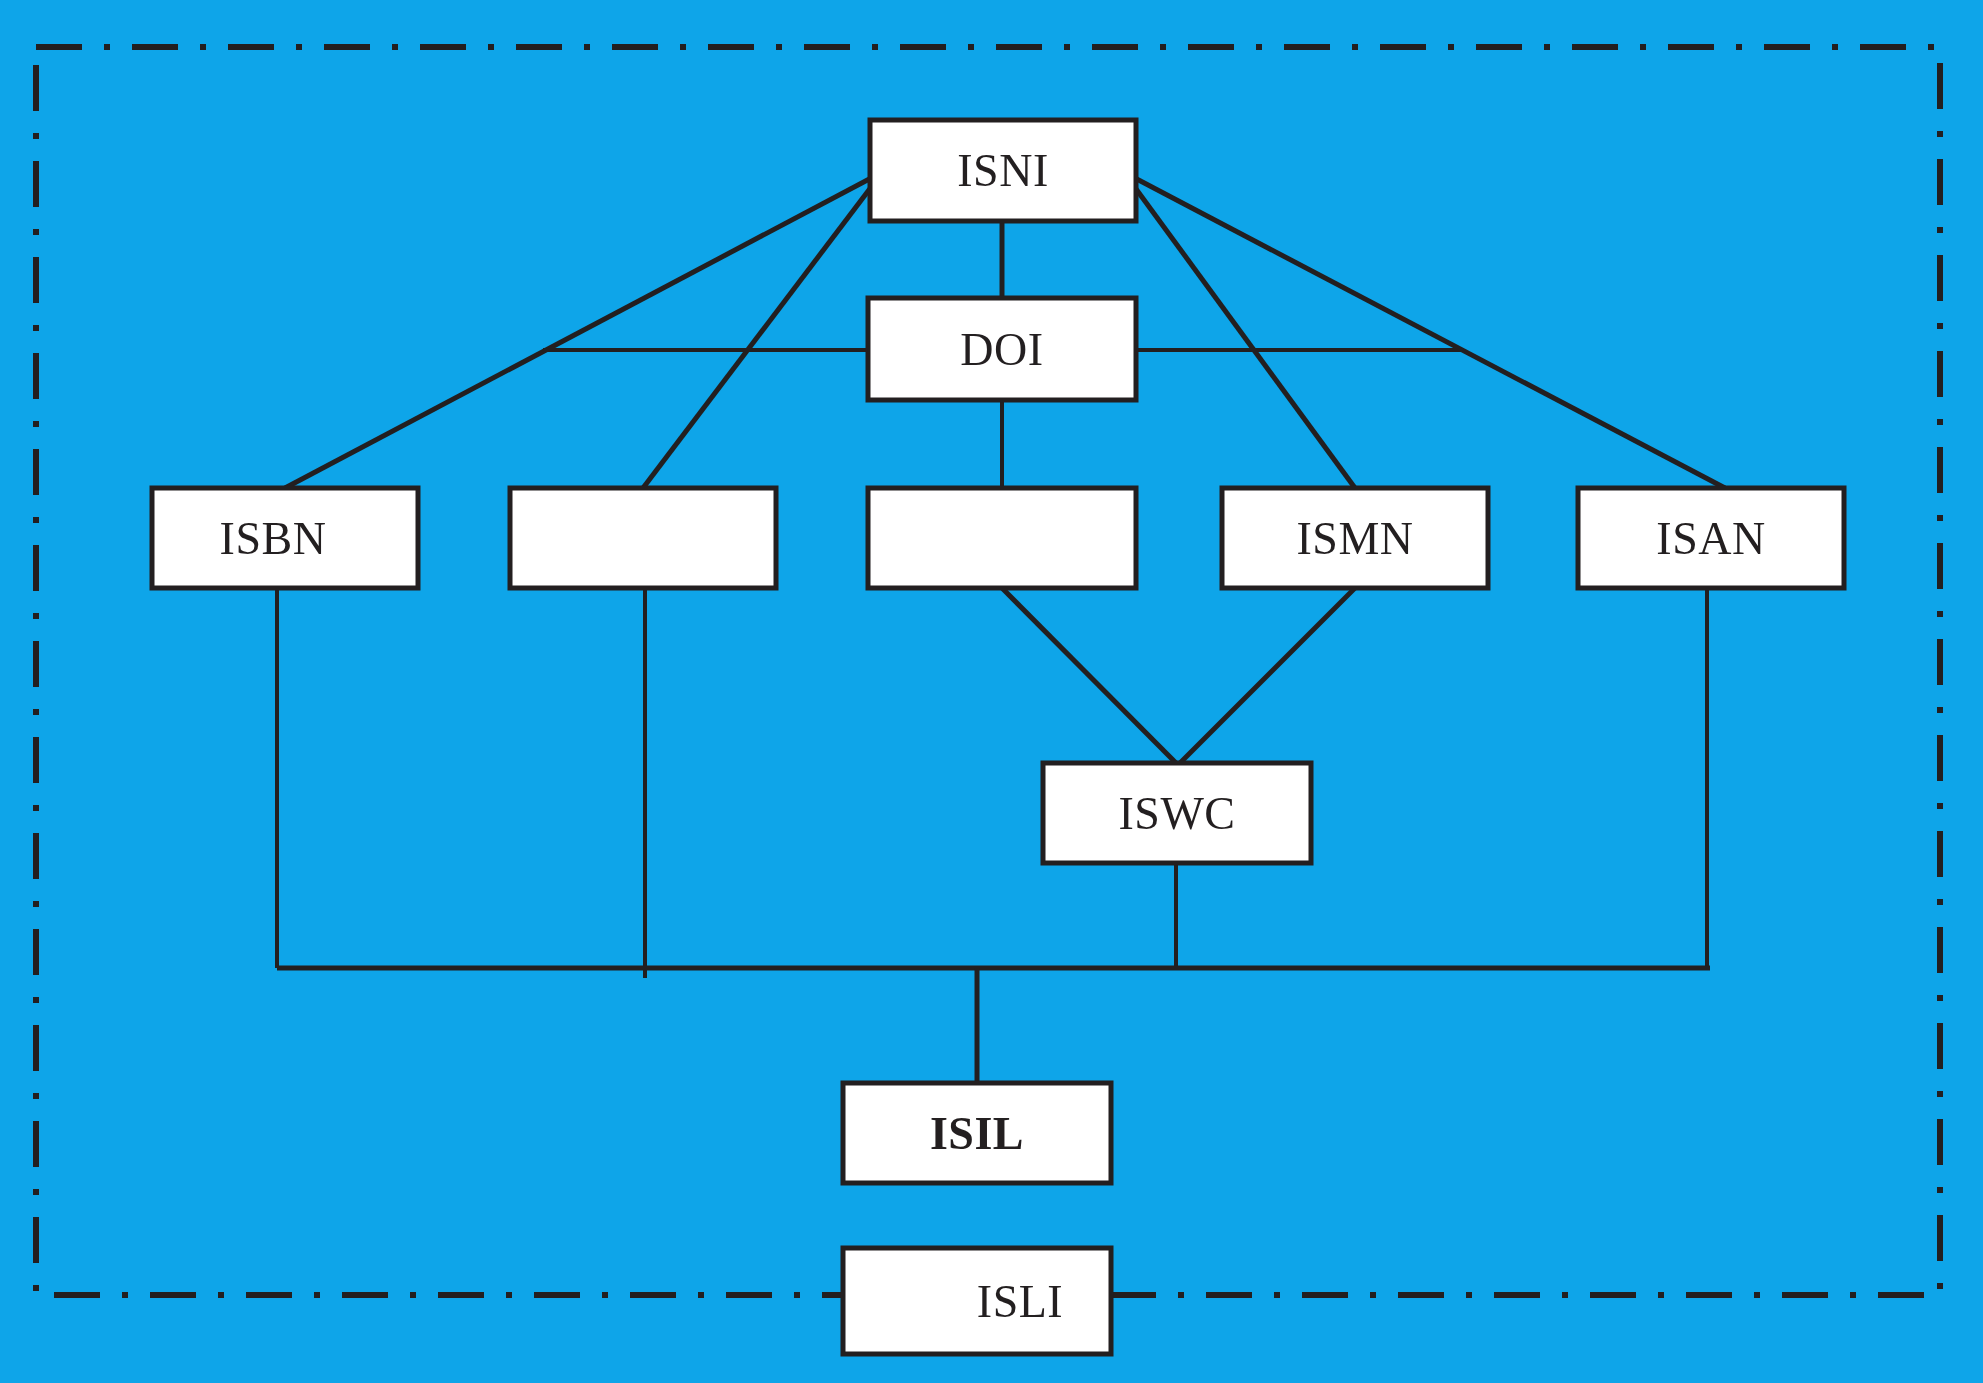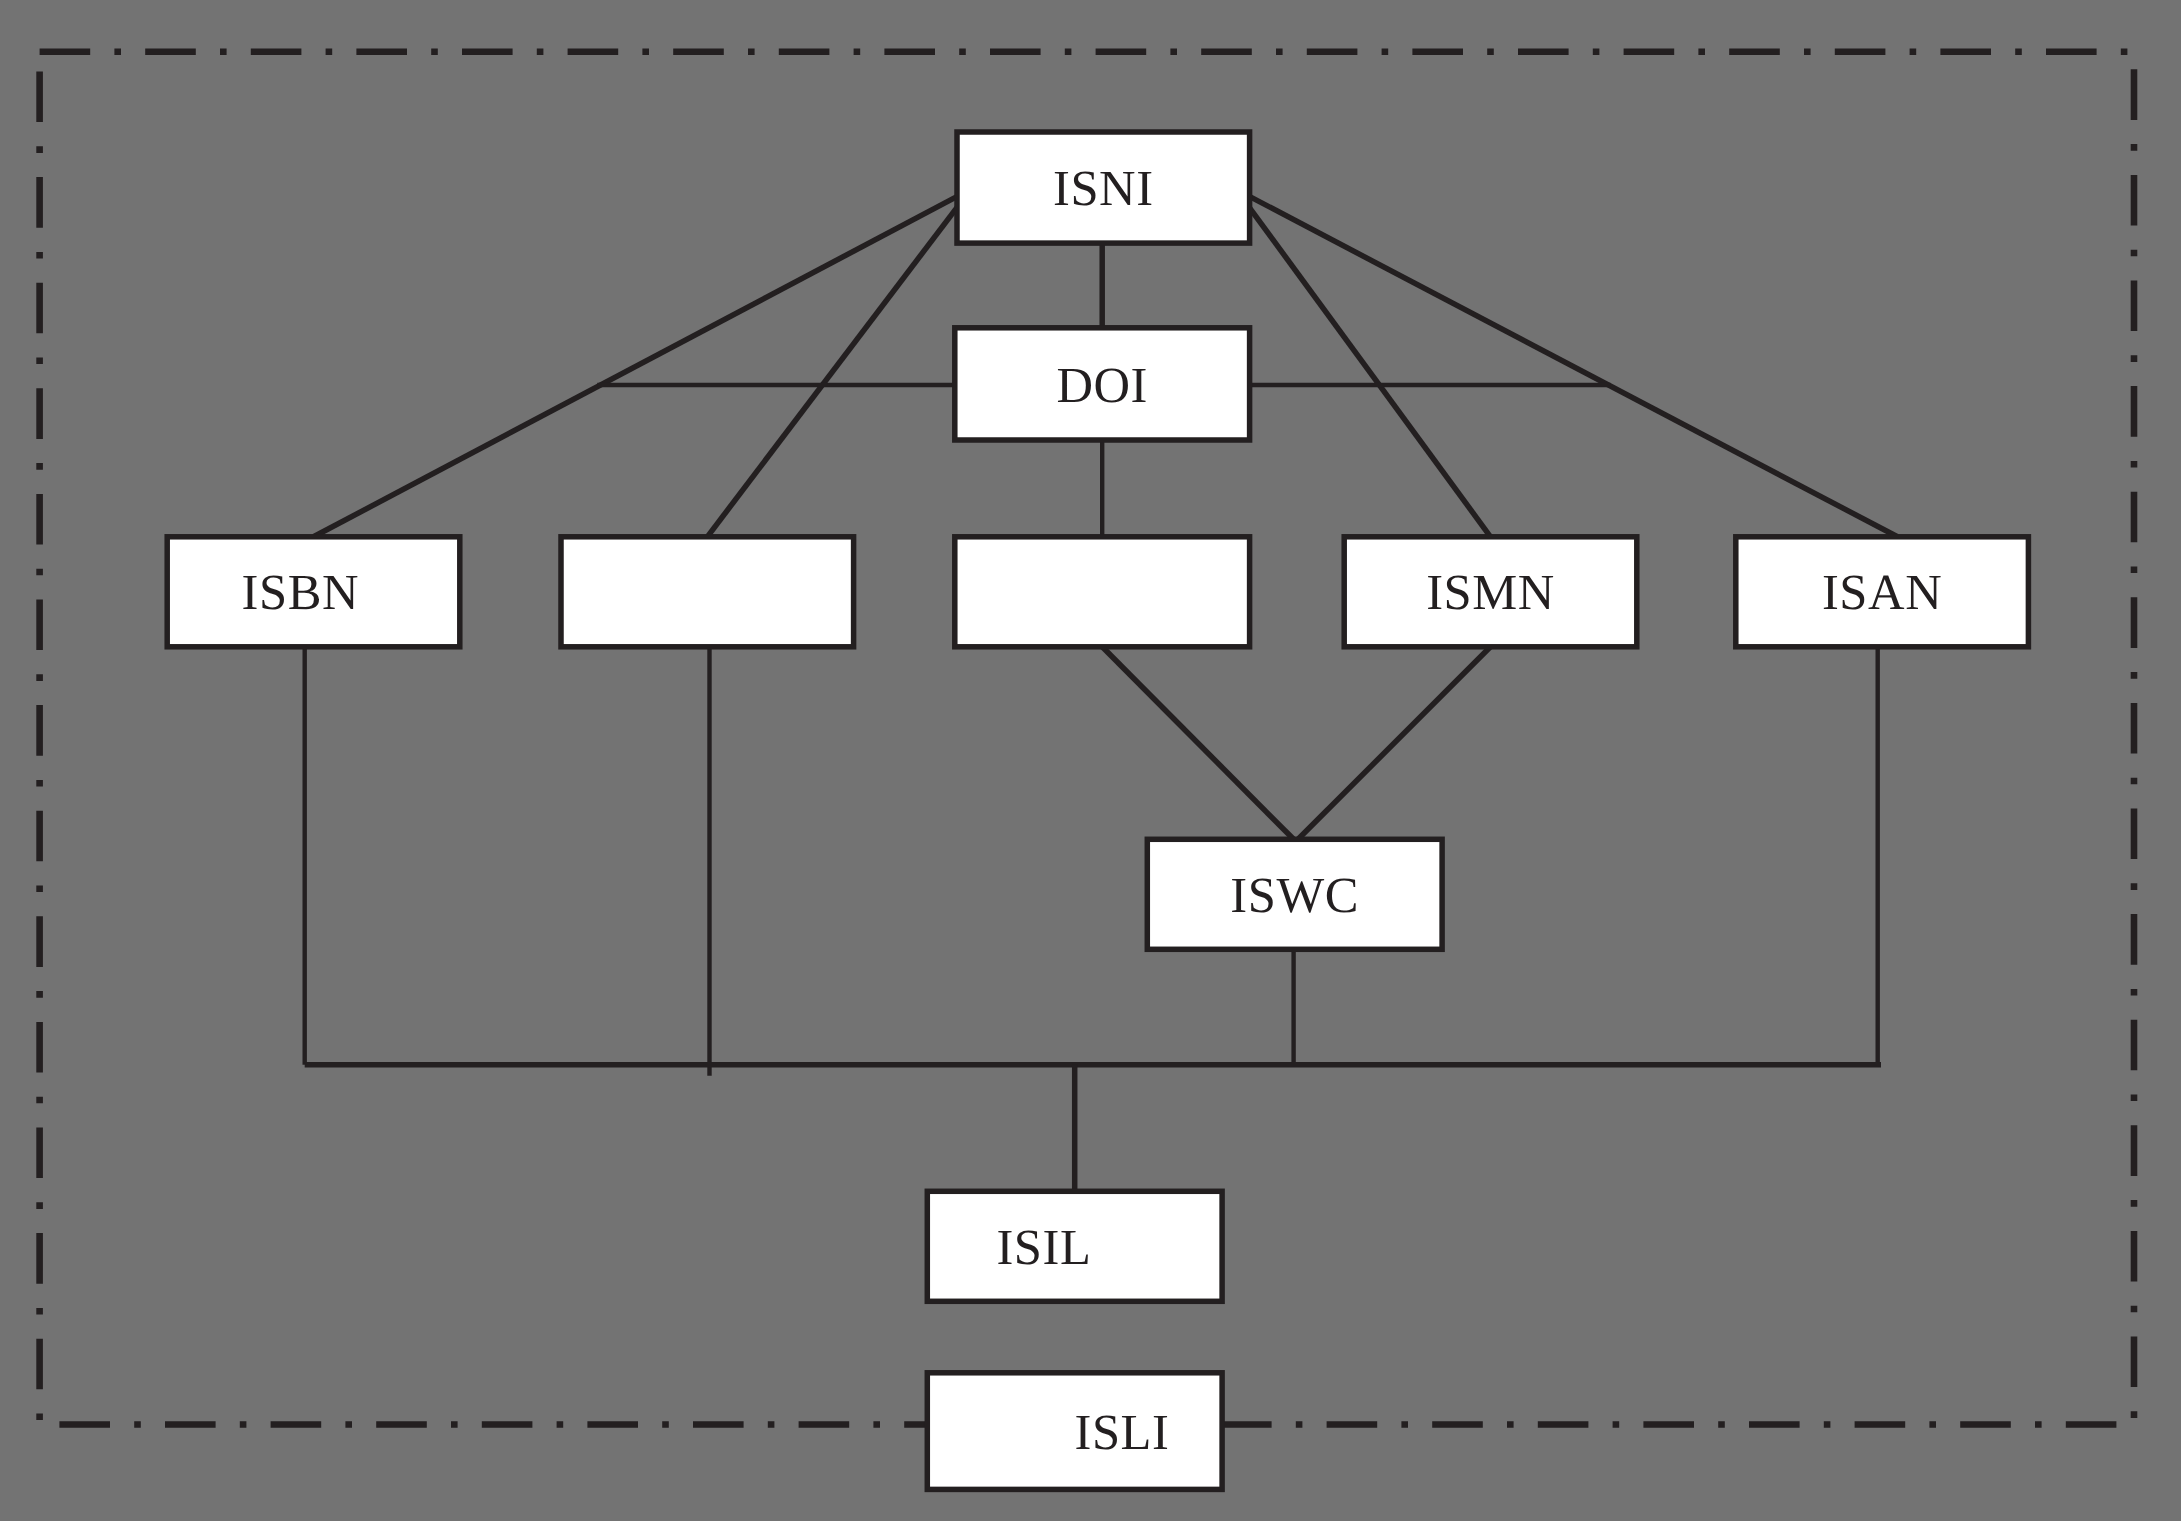--- a/index.html
+++ b/index.html
@@ -4,21 +4,21 @@
 <style>
   html, body {
     margin: 0;
     padding: 0;
     background: #ffffff;
   }
   #canvas {
     position: relative;
     width: 1983px;
     height: 1383px;
-    background: #737373;
+    background: #0ea5e9;
     overflow: hidden;
     font-family: "Liberation Serif", "DejaVu Serif", serif;
   }
   .diagram-svg {
     position: absolute;
     top: 0;
     left: 0;
     width: 1983px;
     height: 1383px;
   }
@@ -91,16 +91,16 @@
     </g>
 
   </svg>
 
   <div class="node-label" style="left:870px; top:120px; width:266px; height:101px;">ISNI</div>
   <div class="node-label" style="left:868px; top:298px; width:268px; height:102px;text-align:right;">DOI</div>
   <div class="node-label" style="left:140px; top:488px; width:266px; height:100px;">ISBN</div>
   <div class="node-label" style="left:1222px; top:488px; width:266px; height:100px;">ISMN</div>
   <div class="node-label" style="left:1578px; top:488px; width:266px; height:100px;">ISAN</div>
   <div class="node-label" style="left:1043px; top:763px; width:268px; height:100px;">ISWC</div>
-  <div class="node-label" style="left:815px; top:1083px; width:268px; height:100px;">ISIL</div>
+  <div class="node-label" style="left:843px; top:1083px; width:268px; height:100px;font-weight:bold;">ISIL</div>
   <div class="node-label" style="left:886px; top:1248px; width:268px; height:106px;">ISLI</div>
 
 </div>
 
 </body></html>

